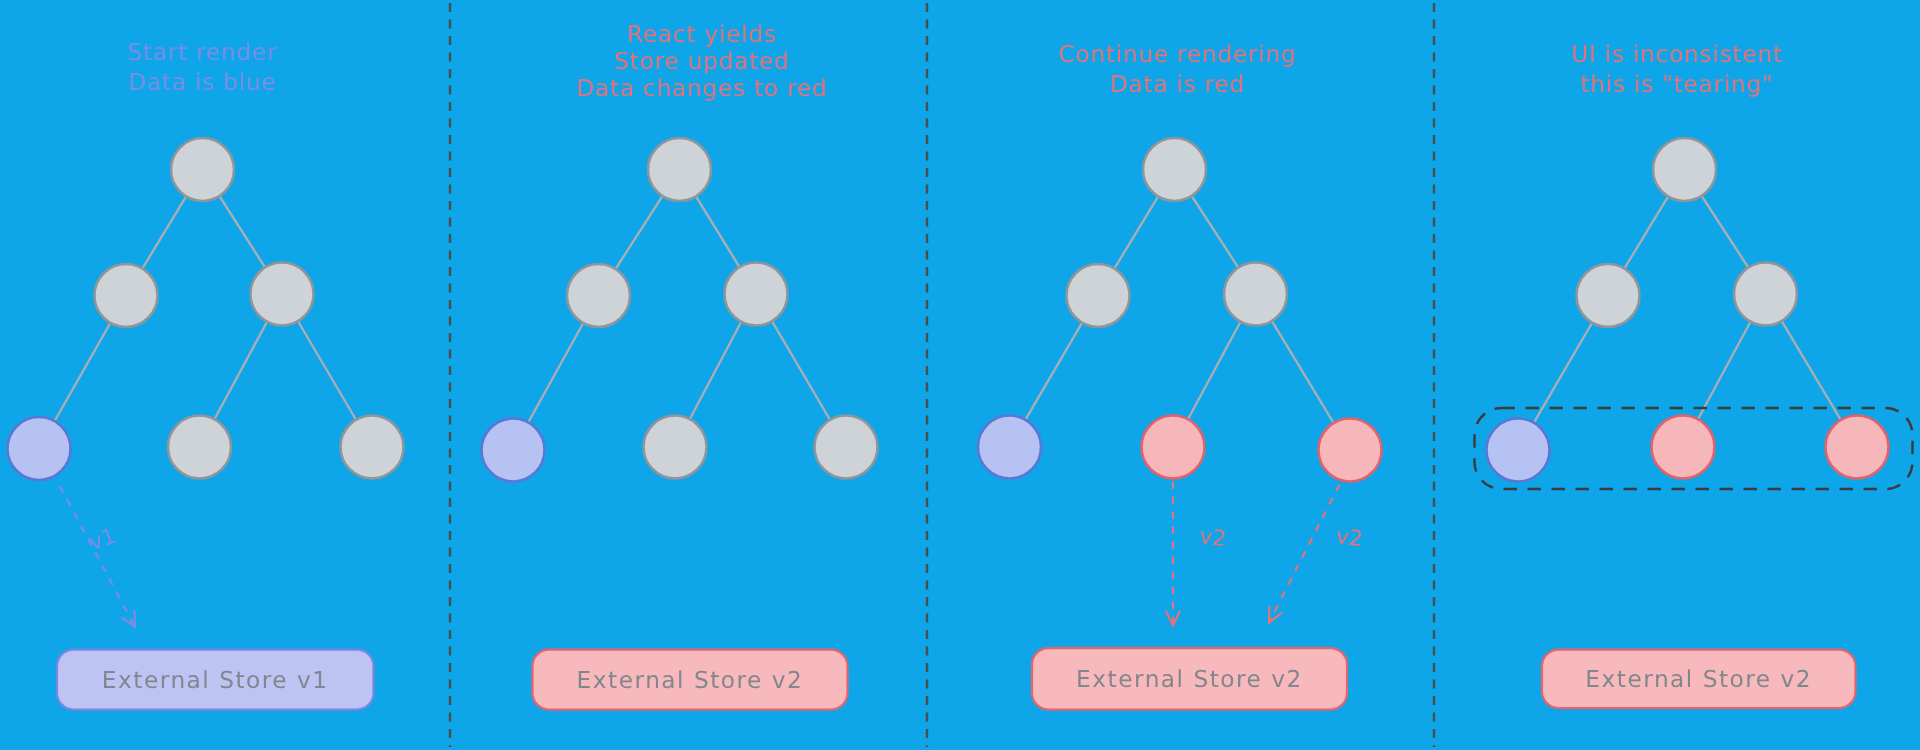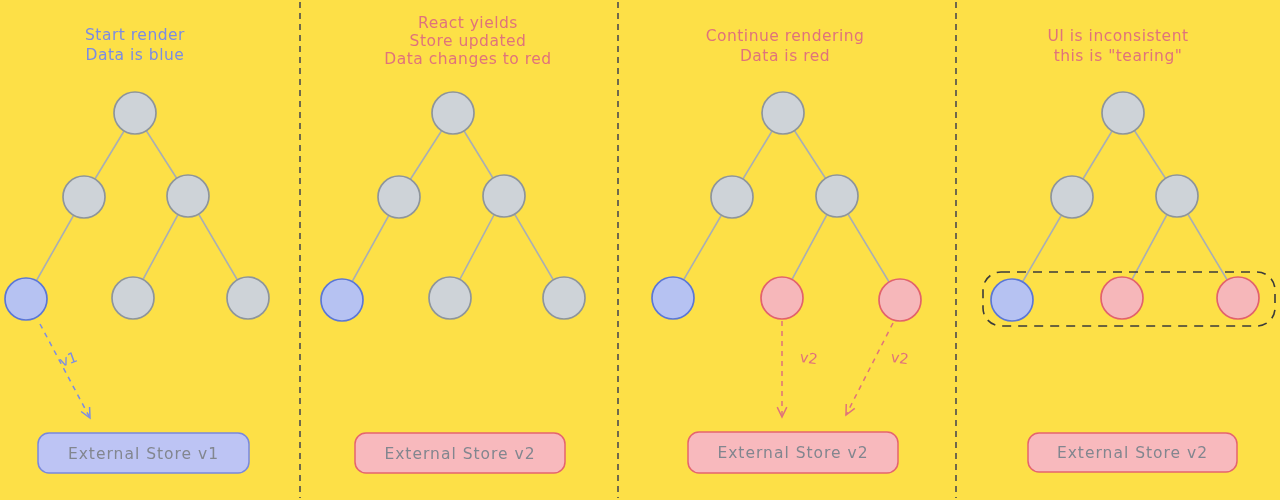--- a/index.html
+++ b/index.html
@@ -8,21 +8,21 @@
     background: #ffffff;
     width: 1280px;
     height: 500px;
     overflow: hidden;
     font-family: "DejaVu Sans", sans-serif;
   }
   #stage {
     position: relative;
     width: 1280px;
     height: 500px;
-    background: #fde047;
+    background: #0ea5e9;
   }
   svg text {
     font-family: "DejaVu Sans", sans-serif;
     user-select: none;
   }
 </style>
 </head>
 <body>
 
 <div id="stage">

